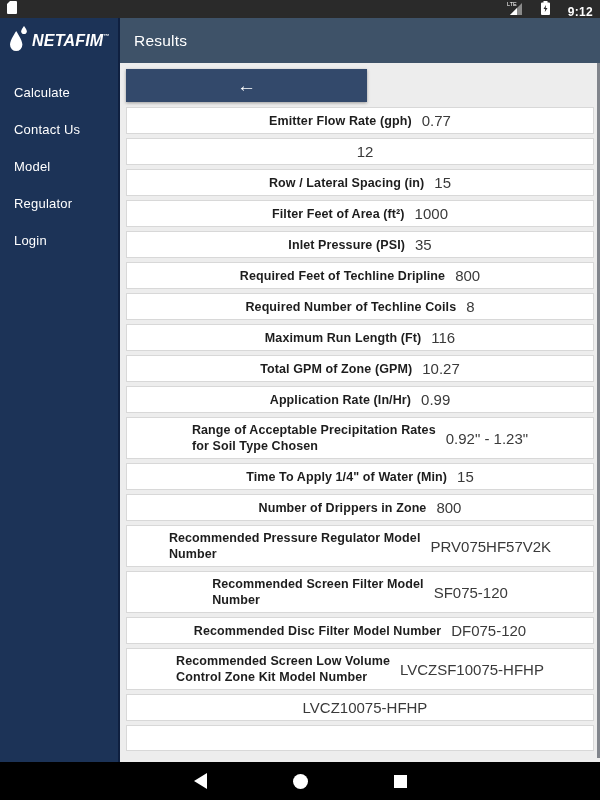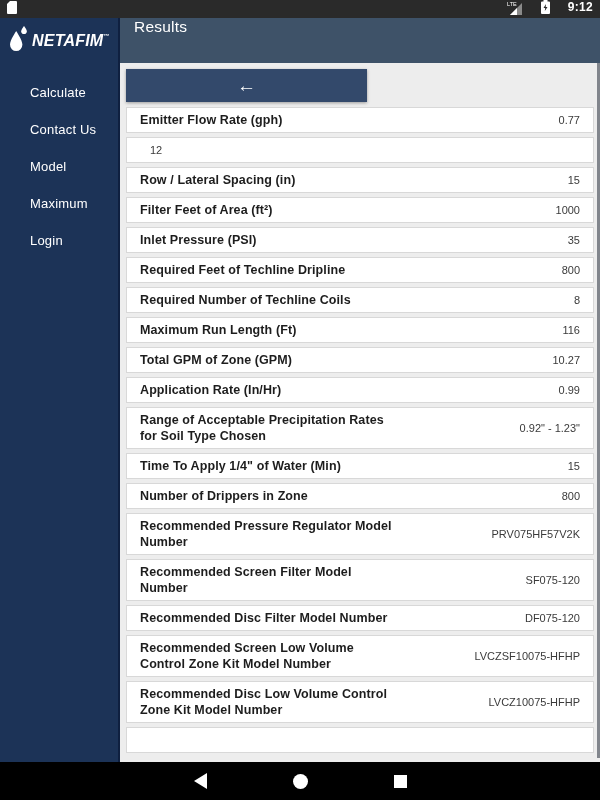--- a/index.html
+++ b/index.html
@@ -9,64 +9,64 @@
     font-family: "Liberation Sans", sans-serif;
     background: #ededed;
     overflow: hidden;
   }
   
   .status-bar {
     position: absolute; top: 0; left: 0; right: 0; height: 18px;
     background: #2a2a2a; display: flex; align-items: center;
     justify-content: space-between; padding: 0 7px; z-index: 30;
   }
-  .sb-right { display: flex; align-items: flex-start; gap: 18px; }
+  .sb-right { display: flex; align-items: flex-end; gap: 18px; }
   .sb-time { color: #fff; font-size: 12px; font-weight: bold; letter-spacing: 0.3px; }
   
   .app-header { position: absolute; top: 18px; left: 0; right: 0; height: 45px; display: flex; z-index: 20; }
   .logo-block {
     width: 120px; background: #1c3357; border-right: 2px solid #0f2040;
     display: flex; align-items: center; padding-left: 9px; gap: 4px;
   }
   .brand-text {
     color: #fff; font-weight: bold; font-style: italic;
     font-size: 16px; letter-spacing: 0.2px; position: relative;
   }
   .brand-tm { font-size: 6px; font-style: normal; vertical-align: top; position: relative; top: 1px; }
   .title-bar {
     flex: 1; background: #3e5268; color: #fff; display: flex;
-    padding-left: 14px; font-size: 15.5px; letter-spacing: 0.2px;
+    align-items: center; padding-left: 14px; font-size: 15.5px; letter-spacing: 0.2px;
   }
   
   .sidebar {
     position: absolute; top: 63px; left: 0; width: 120px; bottom: 38px;
     background: #1c3357; border-right: 2px solid #0f2040; padding-top: 11px;
   }
   .menu-item {
-    color: #fff; font-size: 13px; padding: 11px 0 11px 30px; letter-spacing: 0.2px;
+    color: #fff; font-size: 13px; padding: 11px 0 11px 14px; letter-spacing: 0.2px;
     cursor: pointer;
   }
   
   .content { position: absolute; top: 63px; left: 122px; right: 0; bottom: 38px; overflow: hidden; }
   .back-btn {
     margin: 6px 0 5px 4px; width: 241px; height: 33px; background: #33496b;
     color: #fff; display: flex; align-items: center; justify-content: center;
     font-size: 19px; box-shadow: 0 1px 3px rgba(0,0,0,0.35); cursor: pointer;
   }
   .list { margin: 0 6px 0 4px; }
   .row {
     background: #fff; border: 1px solid #d8d8d8; margin-bottom: 4px;
     padding: 4px 13px; display: flex; align-items: center;
-    justify-content: space-between; min-height: 26px;
+    justify-content: center; min-height: 26px;
   }
   .row-label {
     font-weight: bold; font-size: 12.5px; line-height: 16px; color: #1d1d1d;
     white-space: pre-line; letter-spacing: 0.1px;
   }
-  .row-value { font-size: 11px; color: #3a3a3a; white-space: nowrap; padding-left: 10px; }
+  .row-value { font-size: 15px; color: #3a3a3a; white-space: nowrap; padding-left: 10px; }
   .row-partial { background: #fff; border: 1px solid #d8d8d8; height: 5px; margin-bottom: 0; }
   .scrollbar {
     position: absolute; top: 0; right: 0; width: 3px; bottom: 4px;
     background: rgba(40,48,60,0.55); cursor: pointer;
   }
   
   .nav-bar {
     position: absolute; bottom: 0; left: 0; right: 0; height: 38px;
     background: #000; display: flex; align-items: center; justify-content: center;
     gap: 86px; z-index: 30;
@@ -117,21 +117,21 @@
   </div>
   <div class="title-bar">
     <span>Results</span>
   </div>
 </div>
 
 <div class="sidebar">
     <div class="menu-item">Calculate</div>
     <div class="menu-item">Contact Us</div>
     <div class="menu-item">Model</div>
-    <div class="menu-item">Maximum</div>
+    <div class="menu-item">Regulator</div>
     <div class="menu-item">Login</div>
   </div>
 
 <div class="content">
   <div class="back-btn">
     <span>←</span>
   </div>
   <div class="list">
       <div class="row">
         <div class="row-label">Emitter Flow Rate (gph)</div>
@@ -198,22 +198,20 @@
       <div class="row">
         <div class="row-label">Recommended Disc Filter Model Number</div>
         <div class="row-value">DF075-120</div>
       </div>
       <div class="row">
         <div class="row-label">Recommended Screen Low Volume
 Control Zone Kit Model Number</div>
         <div class="row-value">LVCZSF10075-HFHP</div>
       </div>
       <div class="row">
-        <div class="row-label">Recommended Disc Low Volume Control
-Zone Kit Model Number</div>
         <div class="row-value">LVCZ10075-HFHP</div>
       </div>
       <div class="row row-partial"></div>
     </div>
   <div class="scrollbar"></div>
 </div>
 
 <div class="nav-bar">
   <div class="nav-back"></div>
   <div class="nav-home"></div>

